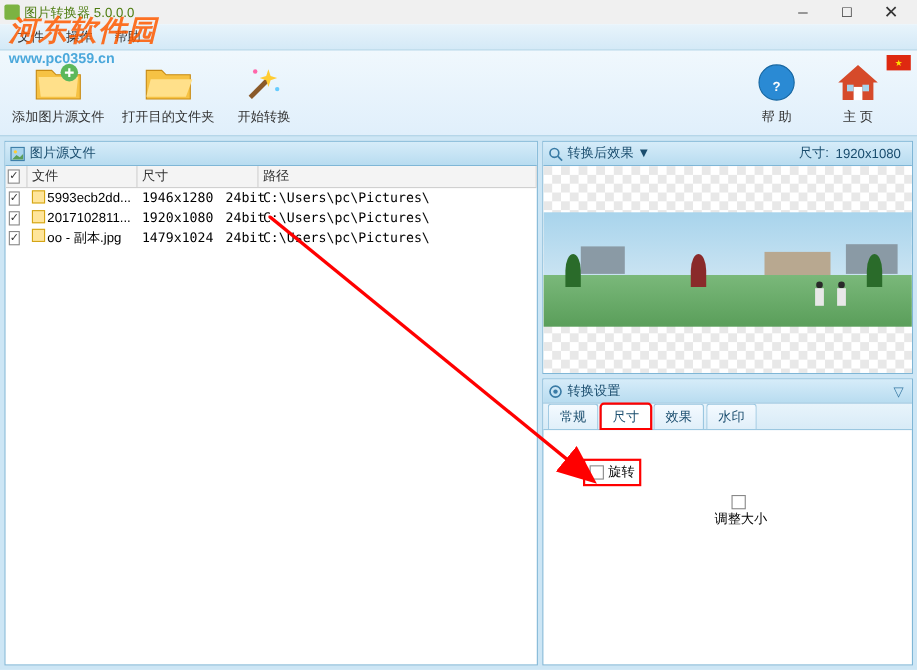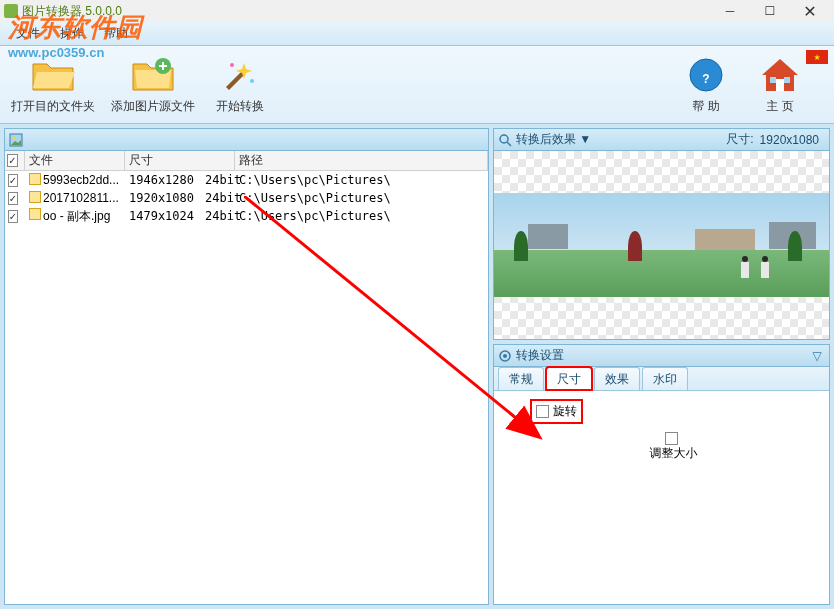--- a/index.html
+++ b/index.html
@@ -67,21 +67,21 @@
     .tree { position: absolute; width: 14px; height: 30px; background: #2a6b2a; border-radius: 50% 50% 0 0; }
     .person { position: absolute; width: 8px; height: 22px; }
     .person-head { width: 6px; height: 6px; background: #2a2a2a; border-radius: 50%; margin: 0 auto; }
     .person-body { width: 8px; height: 16px; background: #e8e8e8; }
     
     .settings-panel { flex: 1; border: 1px solid #7fb6d6; background: #fff; display: flex; flex-direction: column; }
     .tabs { height: 24px; background: linear-gradient(#e8f4fb, #d8ebf7); display: flex; align-items: flex-end; padding: 0 4px; border-bottom: 1px solid #9bc7e0; gap: 2px; position: relative; }
     .tab { padding: 3px 10px 2px; border: 1px solid #9bc7e0; border-bottom: none; background: linear-gradient(#f4faff, #e0eff9); border-radius: 3px 3px 0 0; color: #1a4d6e; }
     .tab.active { background: #fff; position: relative; z-index: 1; }
     .tab.highlighted { outline: 2px solid #ff0000; outline-offset: -1px; }
-    .settings-body { flex: 1; padding: 10px 14px; position: relative; }
+    .settings-body { flex: 1; padding: 28px 14px; position: relative; }
     .checkbox-row { display: flex; align-items: center; margin-bottom: 8px; padding: 2px 4px; }
     .checkbox-row.highlighted { display: inline-flex; outline: 2px solid #ff0000; }
     .checkbox { width: 13px; height: 13px; border: 1px solid #888; background: #fff; margin-right: 4px; }
     .checkbox.checked::after { content: "✓"; font-size: 10px; color: #333; display: block; text-align: center; line-height: 11px; }
     
     .arrow-annotation { position: absolute; top: 196px; left: 244px; width: 310px; height: 256px; pointer-events: none; z-index: 20; }
   </style>
 </head>
 <body>
 
@@ -104,35 +104,35 @@
 <div class="watermark">
   <div class="watermark-title">河东软件园</div>
   <div class="watermark-url">www.pc0359.cn</div>
 </div>
 
 <div class="toolbar">
   <div class="toolbar-btn">
     <div class="toolbar-icon">
       <svg class="folder-svg" viewBox="0 0 44 38">
           <path fill="#f6c244" stroke="#c78a12" d="M2 8 L2 34 L42 34 L42 12 L20 12 L16 8 Z"></path>
-          <path fill="#ffe08a" d="M6 16 L44 16 L38 32 L2 32 Z"></path>
-        </svg>
-    </div>
-    <div class="toolbar-label">打开目的文件夹</div>
-  </div>
-  <div class="toolbar-btn">
-    <div class="toolbar-icon">
-      <svg class="folder-svg" viewBox="0 0 44 38">
-          <path fill="#f6c244" stroke="#c78a12" d="M2 8 L2 34 L42 34 L42 12 L20 12 L16 8 Z"></path>
           <path fill="#ffe08a" d="M4 14 L40 14 L38 32 L6 32 Z"></path>
           <circle cx="32" cy="10" r="8" fill="#5cb85c"></circle>
           <path stroke="#fff" stroke-width="2" d="M32 6 L32 14 M28 10 L36 10"></path>
         </svg>
     </div>
     <div class="toolbar-label">添加图片源文件</div>
+  </div>
+  <div class="toolbar-btn">
+    <div class="toolbar-icon">
+      <svg class="folder-svg" viewBox="0 0 44 38">
+          <path fill="#f6c244" stroke="#c78a12" d="M2 8 L2 34 L42 34 L42 12 L20 12 L16 8 Z"></path>
+          <path fill="#ffe08a" d="M6 16 L44 16 L38 32 L2 32 Z"></path>
+        </svg>
+    </div>
+    <div class="toolbar-label">打开目的文件夹</div>
   </div>
   <div class="toolbar-btn toolbar-btn-compact">
     <div class="toolbar-icon">
       <svg class="wand-svg" viewBox="0 0 36 36">
           <path fill="#8a5a2a" d="M4 30 L20 14 L23 17 L7 33 Z"></path>
           <path fill="#ffcc33" d="M22 6 L24 12 L30 14 L24 16 L22 22 L20 16 L14 14 L20 12 Z"></path>
           <circle cx="10" cy="8" r="2" fill="#ff66aa"></circle>
           <circle cx="30" cy="24" r="2" fill="#66ccff"></circle>
         </svg>
     </div>
@@ -165,20 +165,21 @@
 <div class="main">
   <div class="left-panel">
     <div class="panel-header">
       <span class="panel-header-icon">
         <svg width="14" height="14" viewBox="0 0 14 14">
             <rect x="1" y="1" width="12" height="12" fill="#a8d4ec" stroke="#3a7ba5"></rect>
             <circle cx="5" cy="5" r="1.5" fill="#ffcc33"></circle>
             <path fill="#5a9e5a" d="M2 12 L6 8 L9 10 L12 7 L12 12 Z"></path>
           </svg>
       </span>
+      <span class="panel-header-text">图片源文件</span>
     </div>
     <div class="file-table">
       <div class="table-header">
         <div class="th th-check">
             <div class="checkbox checked"></div>
           </div>
         <div class="th th-file">文件</div>
         <div class="th th-dim">尺寸</div>
         <div class="th th-path">路径</div>
       </div>

